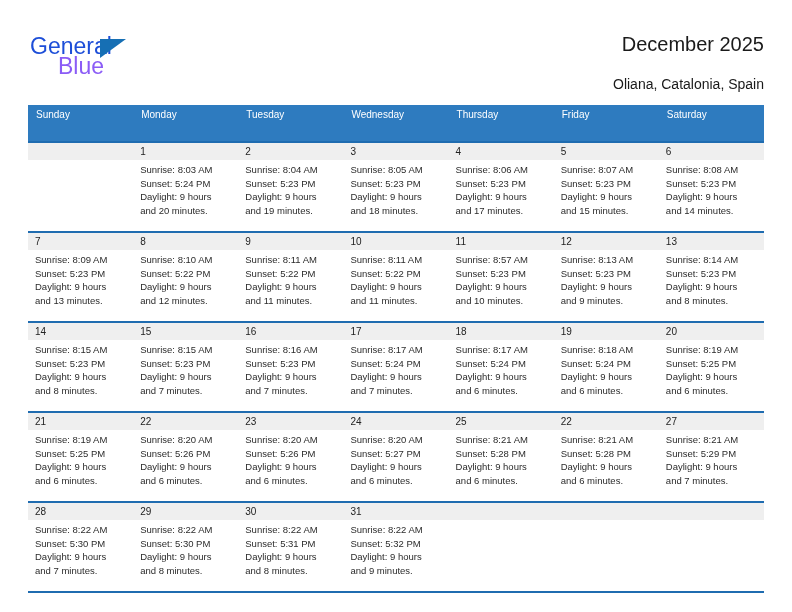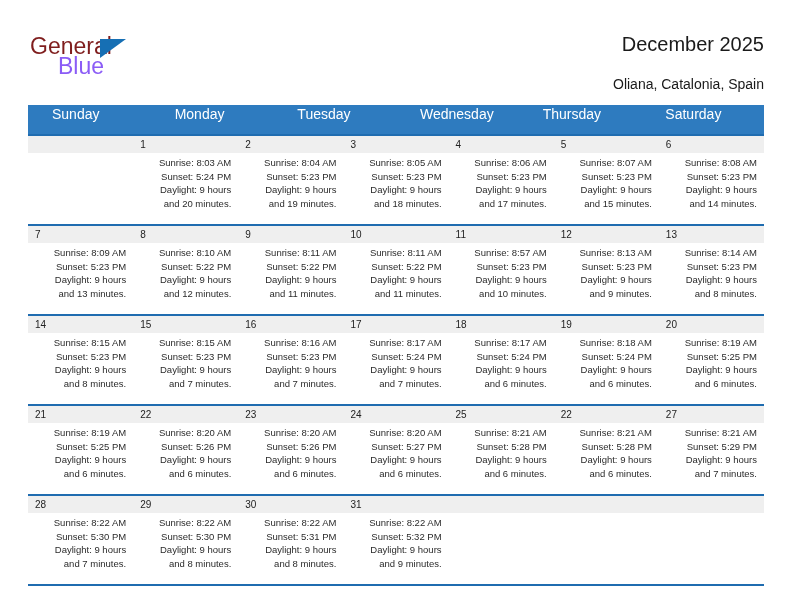--- a/index.html
+++ b/index.html
@@ -35,21 +35,21 @@
     top: 6px;
     width: 230px;
     height: 60px;
   }
   .brand-general {
     position: absolute;
     left: 2px;
     top: 0px;
     font-size: 23px;
     letter-spacing: 0px;
-    color: #7f1d1d;
+    color: #1d4ed8;
     font-family: "Liberation Sans", sans-serif;
     line-height: 24px;
   }
   .brand-blue {
     position: absolute;
     left: 30px;
     top: 20px;
     font-size: 23px;
     color: #8b5cf6;
     font-family: "Liberation Sans", sans-serif;
@@ -93,24 +93,24 @@
     top: 105px;
     width: 736px;
   }
   .weekday-row {
     display: flex;
     background: #2e7bbf;
   }
   .weekday-cell {
     flex: 1 1 0;
     box-sizing: border-box;
-    height: 29px;
+    height: 36px;
     line-height: 19px;
-    padding-left: 24px;
-    font-size: 14px;
+    padding-left: 8px;
+    font-size: 10px;
     color: #ffffff;
     overflow: hidden;
     white-space: nowrap;
   }
 
   .week {
     position: relative;
   }
   .week-sep {
     height: 2px;
@@ -128,21 +128,20 @@
     line-height: 17px;
     padding-left: 7px;
     font-size: 10px;
     color: #222222;
     overflow: hidden;
     white-space: nowrap;
   }
   .detail-row {
     display: flex;
     background: #ffffff;
-    text-align: right;
   }
   .detail-cell {
     flex: 1 1 0;
     box-sizing: border-box;
     padding: 3px 7px 6px 7px;
     height: 71px;
     overflow: hidden;
   }
   .detail-line {
     font-size: 9.5px;
@@ -176,20 +175,21 @@
 
   </div>
 
   <div class="calendar">
     <div class="weekday-row" id="weekday-row">
         <div class="weekday-cell">Sunday</div>
         <div class="weekday-cell">Monday</div>
         <div class="weekday-cell">Tuesday</div>
         <div class="weekday-cell">Wednesday</div>
         <div class="weekday-cell">Thursday</div>
+        <div class="weekday-cell">Friday</div>
         <div class="weekday-cell">Saturday</div>
       </div>
     <div id="weeks-container">
         <div class="week">
           <div class="week-sep"></div>
           <div class="daynum-row">
             <div class="daynum-cell"></div>
             <div class="daynum-cell">1</div>
             <div class="daynum-cell">2</div>
             <div class="daynum-cell">3</div>

